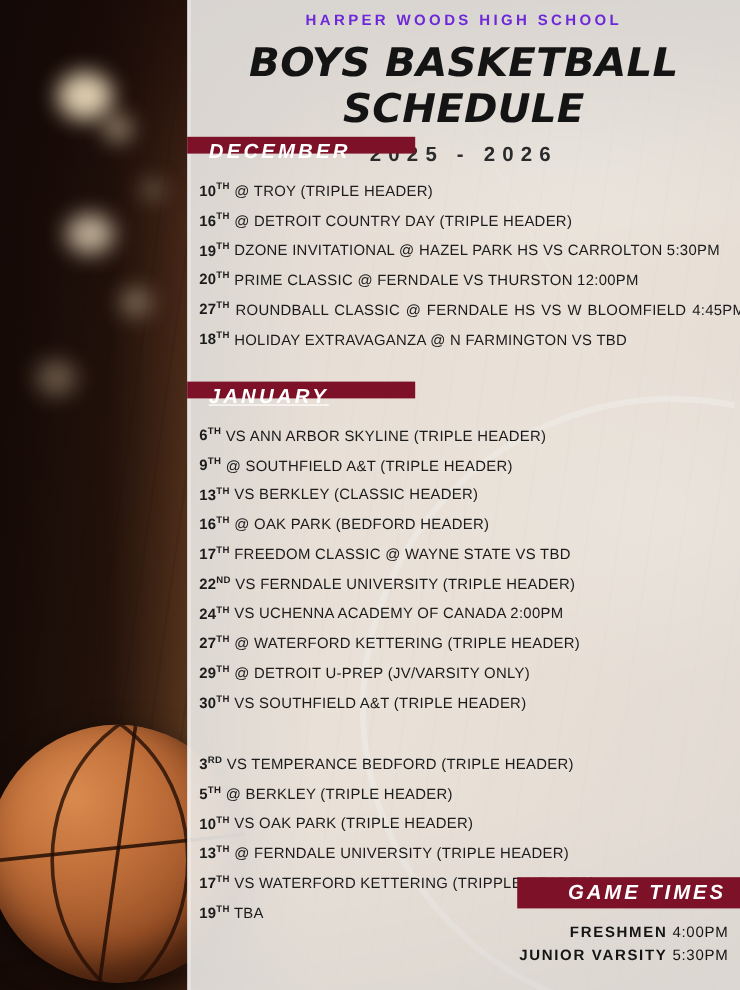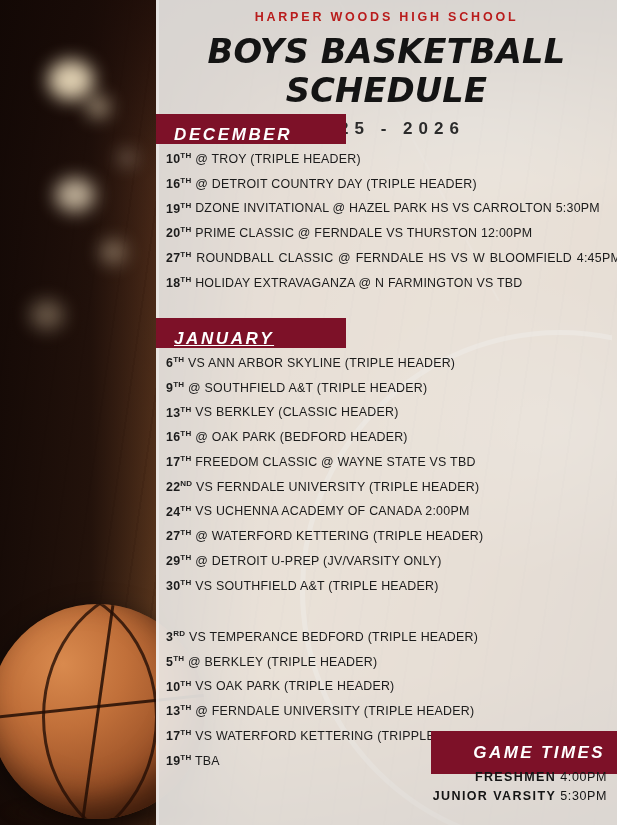--- a/index.html
+++ b/index.html
@@ -134,38 +134,38 @@
   .panel-edge {
     position: absolute;
     left: 156px; top: 0; width: 3px; height: 825px;
     background: rgba(255,255,255,0.35);
   }
 
   
   .header { position: absolute; left: 156px; top: 10px; width: 461px; text-align: center; }
   .school {
     font-size: 12.5px; letter-spacing: 2.8px; font-weight: bold;
-    color: #b91c1c; margin-bottom: 8px;
+    color: #6d28d9; margin-bottom: 8px;
   }
   .title {
     font-size: 33px; font-weight: bold; font-style: italic;
     letter-spacing: 0.2px; color: #141414;
     font-family: "DejaVu Sans", sans-serif;
     transform: scaleX(1.02);
   }
   .years {
     margin-top: 9px;
     font-size: 17px; letter-spacing: 6px; font-weight: bold; color: #2b2b2b;
   }
 
   
   .month-tag {
     position: absolute;
     background: #7d1128;
-    height: 30px;
+    height: 14px;
     display: flex; align-items: center;
     padding: 12px 16px 0 18px;
     color: #ffffff;
     font-size: 17px; font-weight: bold; font-style: italic;
     letter-spacing: 2.6px;
   }
   .games { position: absolute; }
   .game {
     font-size: 12.4px;
     color: #1b1b1b;
@@ -176,21 +176,21 @@
   }
   .game .day { font-weight: bold; }
   .game .day sup { font-size: 8px; font-weight: bold; vertical-align: super; }
   .game .txt { font-weight: normal; }
   .game.justified { text-align: justify; text-align-last: justify; width: 455px; white-space: normal; }
 
   
   .gametimes-bar {
     position: absolute;
     right: 0; top: 731px;
-    width: 186px; height: 43px;
+    width: 186px; height: 26px;
     background: #7d1128;
     display: flex; align-items: center; justify-content: flex-end;
     padding-right: 12px;
     color: #fff; font-size: 17px; font-weight: bold; font-style: italic; letter-spacing: 2.4px;
   }
   .gametimes-list {
     position: absolute;
     right: 10px; top: 770px;
     text-align: right;
   }

